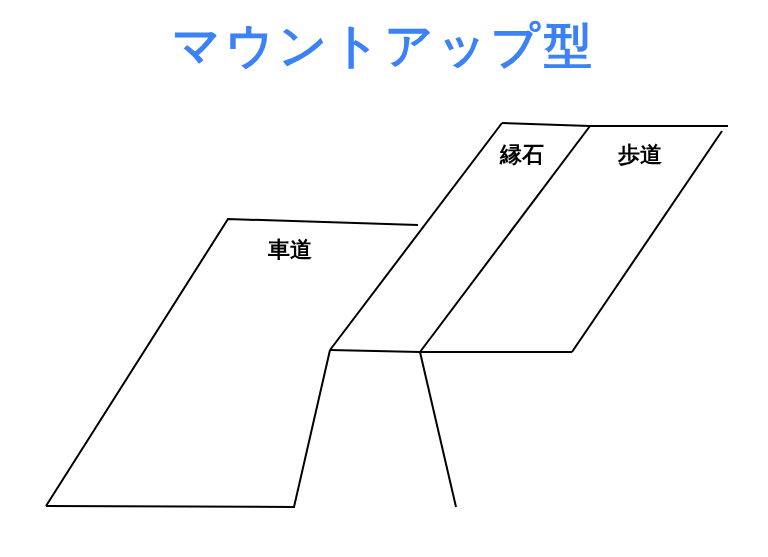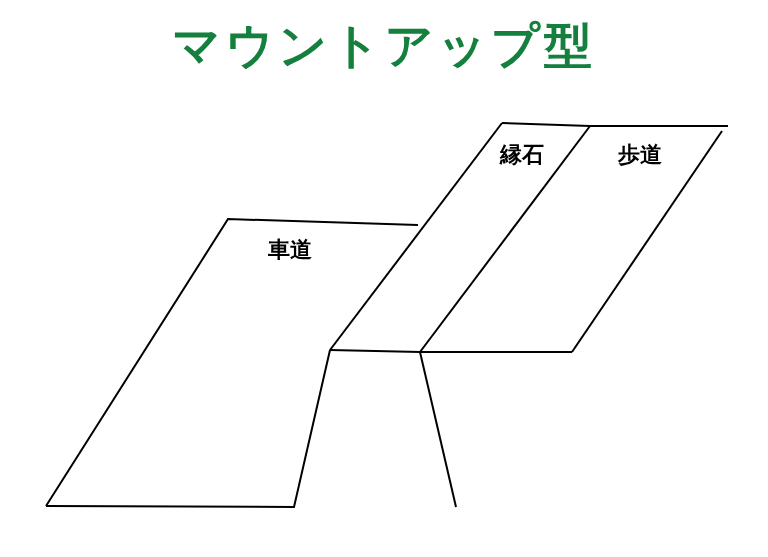--- a/index.html
+++ b/index.html
@@ -1,17 +1,17 @@
 <!DOCTYPE html>
 <html><head>
 <meta charset="utf-8">
 <style>
   html,body{margin:0;padding:0;background:#fff;}
   body{width:768px;height:557px;position:relative;overflow:hidden;font-family:"DejaVu Serif",serif;}
-  .title{position:absolute;left:0;top:14px;width:768px;text-align:center;font-size:48px;font-weight:bold;letter-spacing:4px;color:#15803d;font-family:"DejaVu Serif",serif;}
+  .title{position:absolute;left:0;top:14px;width:768px;text-align:center;font-size:48px;font-weight:bold;letter-spacing:4px;color:#3b82f6;font-family:"DejaVu Serif",serif;}
   svg{position:absolute;left:0;top:0;}
   .lbl{font-family:"DejaVu Serif",serif;font-size:22px;font-weight:bold;fill:#000;}
 </style>
 </head>
 <body>
 
 <div class="title">マウントアップ型</div>
 
 <svg width="768" height="557" viewBox="0 0 768 557">
   <g fill="none" stroke="#000" stroke-width="2" stroke-linejoin="miter">

